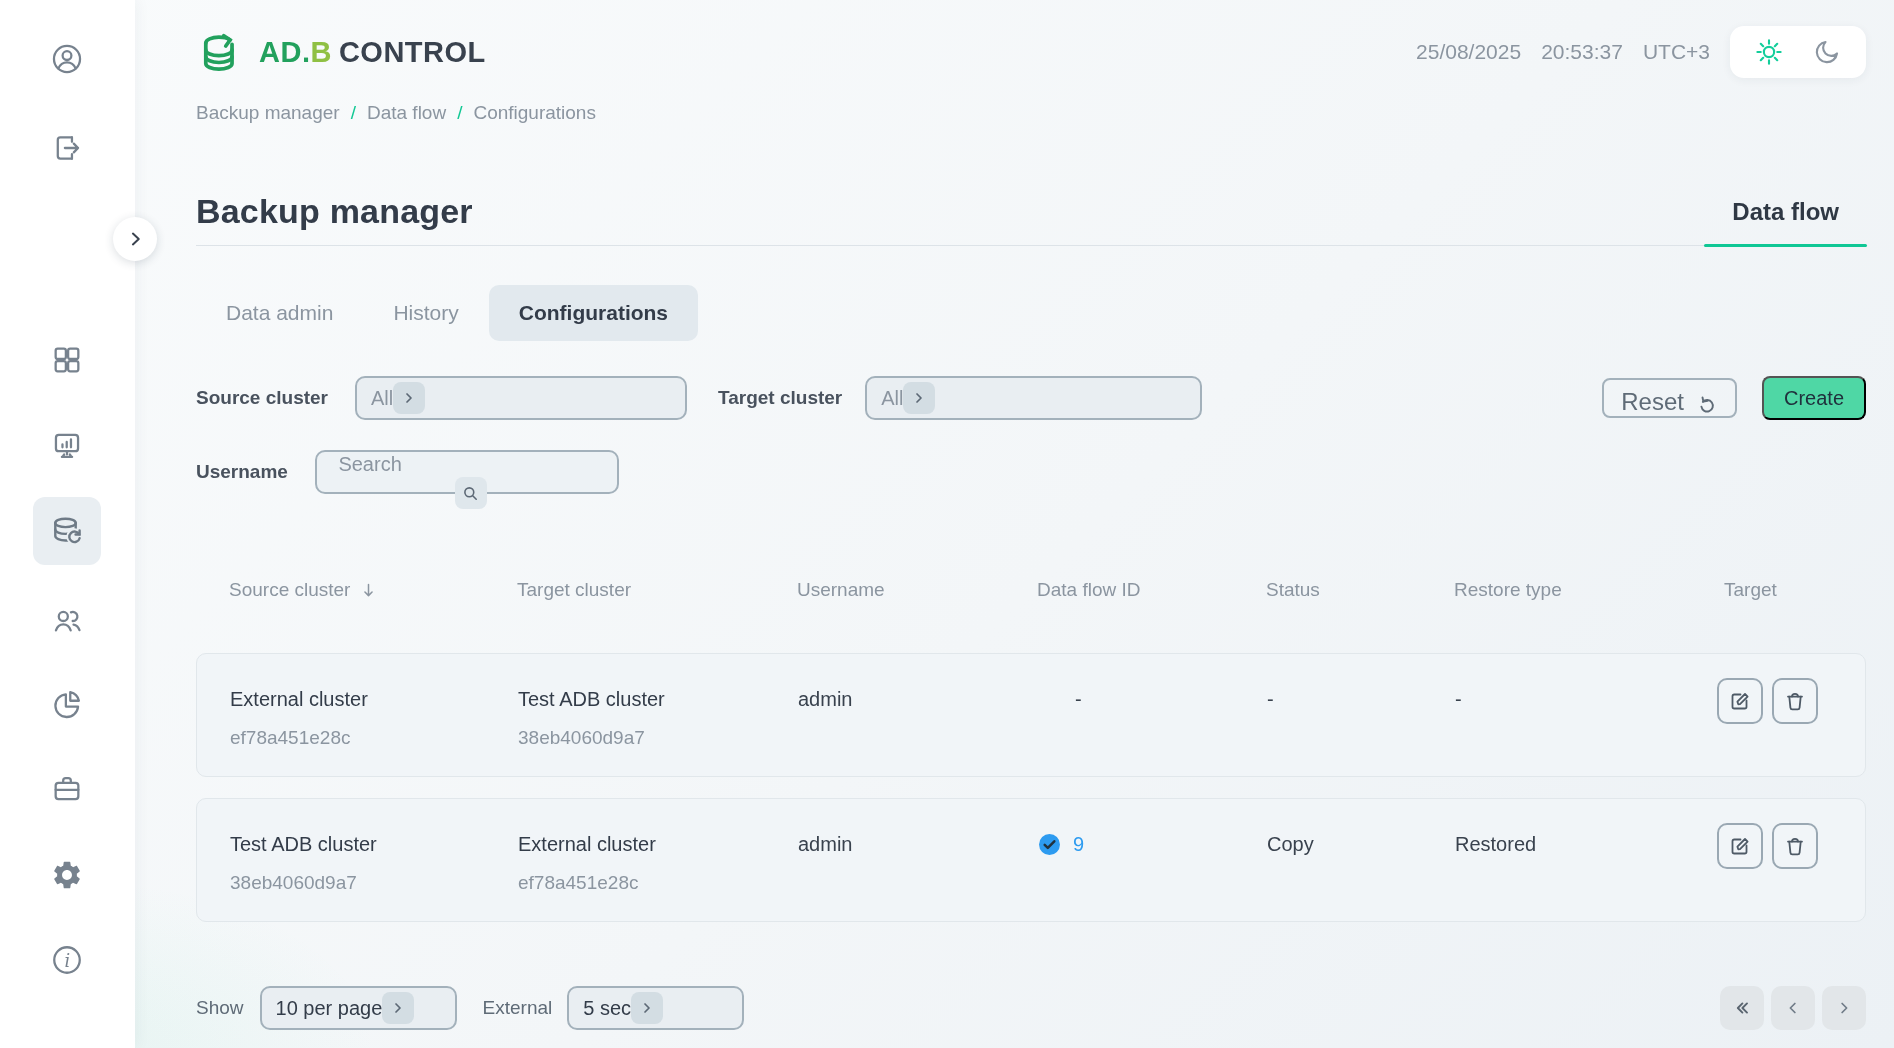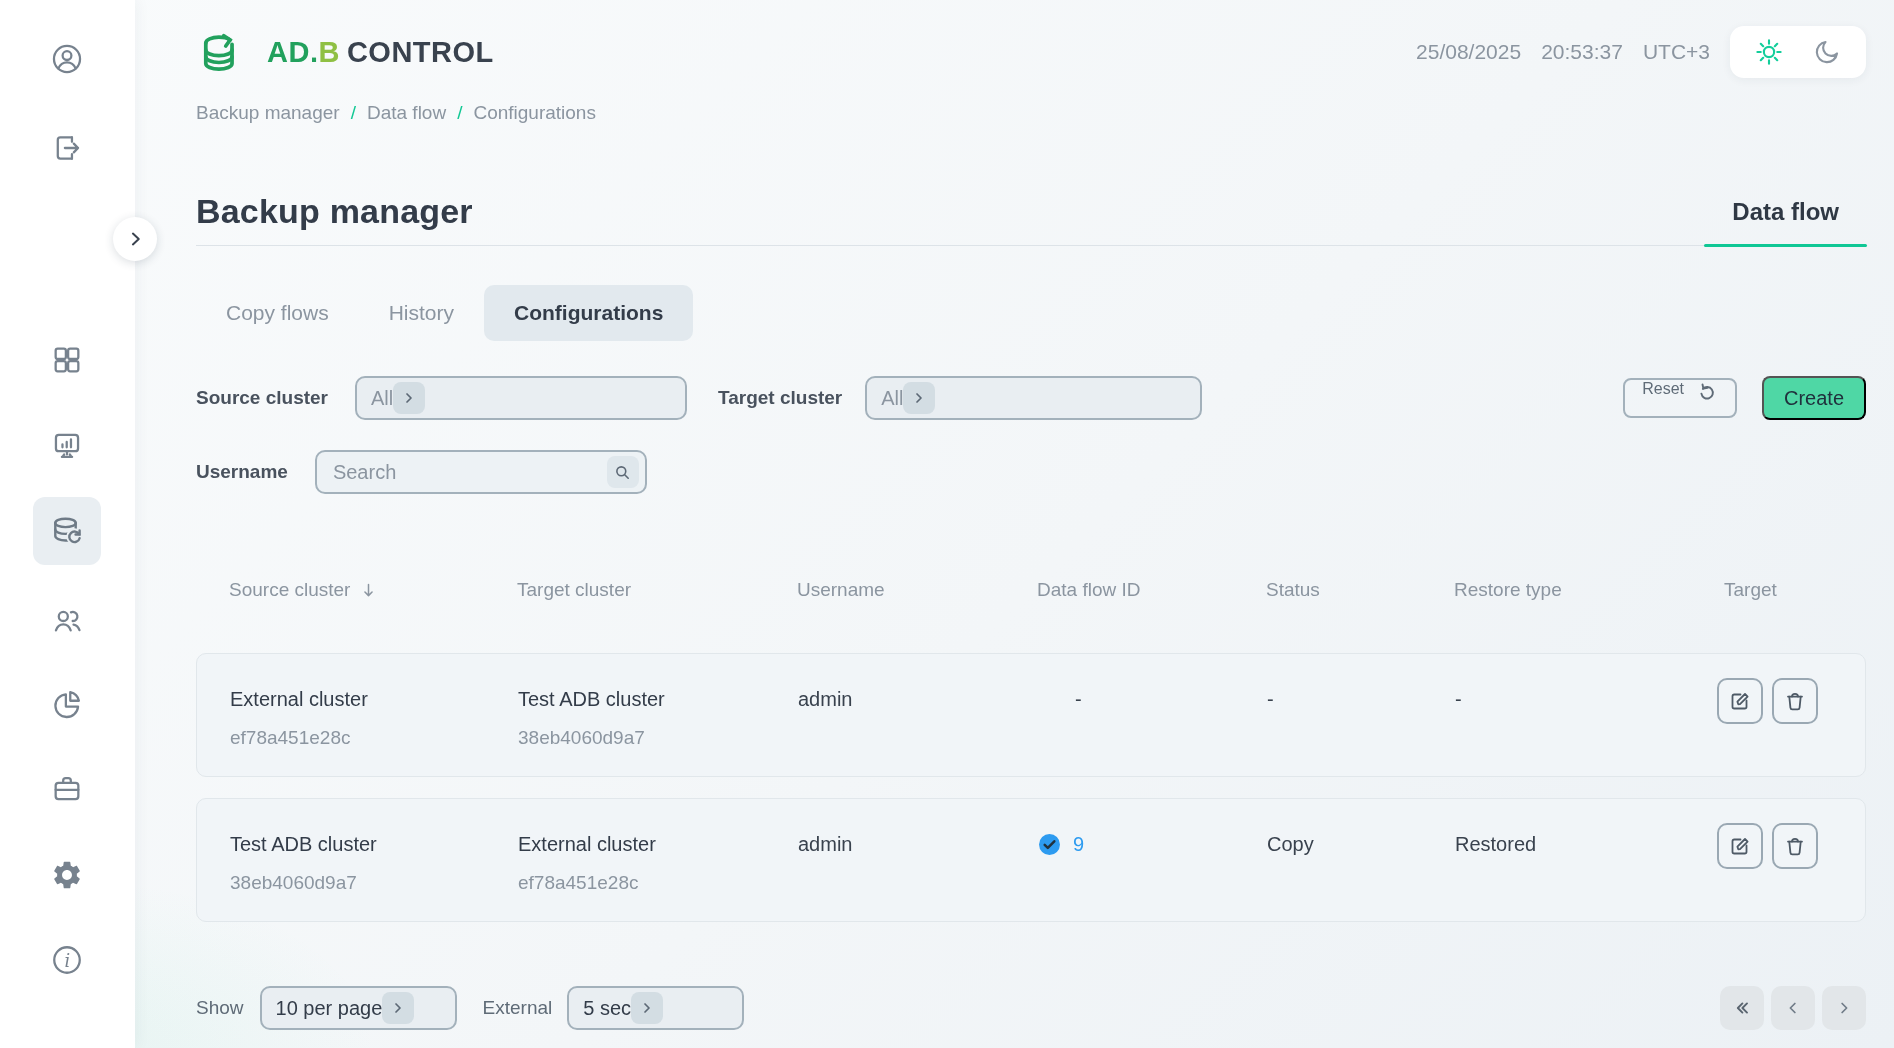--- a/index.html
+++ b/index.html
@@ -16,21 +16,21 @@
   .side-ic{position:absolute;left:67px;transform:translate(-50%,-50%);display:flex;align-items:center;justify-content:center;cursor:pointer;}
   .active-wrap{position:absolute;left:67px;top:531px;transform:translate(-50%,-50%);width:68px;height:68px;
        background:#e9eef2;border-radius:12px;display:flex;align-items:center;justify-content:center;cursor:pointer;}
   .collapse{position:absolute;left:135px;top:239px;transform:translate(-50%,-50%);width:44px;height:44px;border-radius:50%;
        background:#fff;box-shadow:0 2px 10px rgba(30,50,70,.16);display:flex;align-items:center;justify-content:center;z-index:4;cursor:pointer;}
 
   
   .content{position:absolute;left:196px;width:1670px;top:0;z-index:1;}
 
   .topbar{display:flex;justify-content:space-between;align-items:center;height:52px;margin-top:26px;}
-  .logo{display:flex;align-items:center;gap:24px;}
+  .logo{display:flex;align-items:center;gap:16px;}
   .logo-text{font-size:29px;font-weight:700;letter-spacing:.5px;}
   .logo-ad{color:#22a15d;} .logo-b{color:#8fc043;} .logo-control{color:#39424e;margin-left:7px;}
   .clock{display:flex;align-items:center;gap:20px;color:#8b95a0;font-size:21px;}
   .theme-box{display:flex;align-items:center;gap:28px;background:#fff;border-radius:14px;height:52px;padding:0 24px;
        box-shadow:0 2px 10px rgba(30,50,70,.06);}
   .theme-btn{display:flex;align-items:center;cursor:pointer;}
 
   .breadcrumb{display:flex;align-items:center;gap:11px;margin-top:24px;font-size:19px;color:#8b95a0;}
   .crumb{cursor:pointer;} .crumb-sep{color:#12c894;}
 
@@ -50,26 +50,26 @@
   .filters2{display:flex;align-items:center;margin-top:30px;height:44px;}
   .f-label{font-size:19px;font-weight:700;color:#49525e;}
   .dd{height:44px;border:2px solid #a3b1bb;border-radius:10px;background:#e9eef2;display:flex;align-items:center;
       padding:0 6px 0 14px;cursor:pointer;}
   .dd-val{font-size:20px;color:#8b95a0;}
   .dd-val.dark{color:#333c49;}
   .sq{width:32px;height:32px;border-radius:8px;background:#d3dde3;display:flex;align-items:center;justify-content:center;flex:none;}
   .dd-src{width:332px;margin-left:27px;margin-right:31px;}
   .dd-tgt{width:337px;margin-left:23px;}
   .spacer{flex:1;}
-  .btn-reset{height:40px;display:flex;align-items:flex-start;gap:11px;border:2px solid #a3b1bb;border-radius:8px;
-      padding:0 17px;font-size:16px;color:#5f6b77;background:transparent;cursor:pointer;}
+  .btn-reset{height:40px;display:flex;align-items:flex-end;gap:11px;border:2px solid #a3b1bb;border-radius:8px;
+      padding:0 17px;font-size:24px;color:#5f6b77;background:transparent;cursor:pointer;}
   .btn-create{height:44px;display:flex;align-items:center;border-radius:8px;padding:0 20px;margin-left:25px;
       font-size:20px;color:#20313d;background:#4fd7a5;cursor:pointer;}
-  .search-wrap{width:332px;height:44px;margin-left:27px;border:2px solid #a3b1bb;border-radius:10px;background:#edf2f5;
-      display:flex;align-items:center;padding:0 6px 0 14px;}
+  .search-wrap{width:304px;height:44px;margin-left:27px;border:2px solid #a3b1bb;border-radius:10px;background:#edf2f5;
+      display:flex;align-items:center;padding:0 6px 0 14px;flex-direction:column;}
   .search-wrap input{flex:1;border:none;background:transparent;outline:none;font-size:20px;color:#39424e;
       font-family:inherit;min-width:0;}
   .search-wrap input::placeholder{color:#8b95a0;}
   .mag{background:#dfe7ec;}
 
   .grid{display:grid;grid-template-columns:288px 280px 240px 229px 188px 270px auto;padding:0 33px;}
   .thead{margin-top:84px;height:24px;align-items:center;color:#8b95a0;font-size:19px;}
   .th{display:flex;align-items:center;gap:9px;}
   .card{margin-top:21px;height:124px;background:#f1f5f8;border:1px solid #e1e7eb;border-radius:10px;}
   .card.first{margin-top:51px;}
@@ -223,21 +223,21 @@
     </nav>
 
     <div class="title-row">
       <h1 class="page-title" style="margin:0">Backup manager</h1>
       <div class="tabs">
         <span class="tab active">Data flow</span>
       </div>
     </div>
 
     <div class="subtabs">
-      <span class="subtab">Copy flows</span>
+      <span class="subtab">Data admin</span>
       <span class="subtab">History</span>
       <span class="subtab active">Configurations</span>
     </div>
 
     <div class="filters1">
       <span class="f-label">Source cluster</span>
       <div class="dd dd-src">
         <span class="dd-val">All</span>
         <span class="sq">
           <svg width="16" height="16" viewBox="0 0 24 24" fill="none" stroke="#5c6875" stroke-width="2.6" stroke-linecap="round" stroke-linejoin="round">

